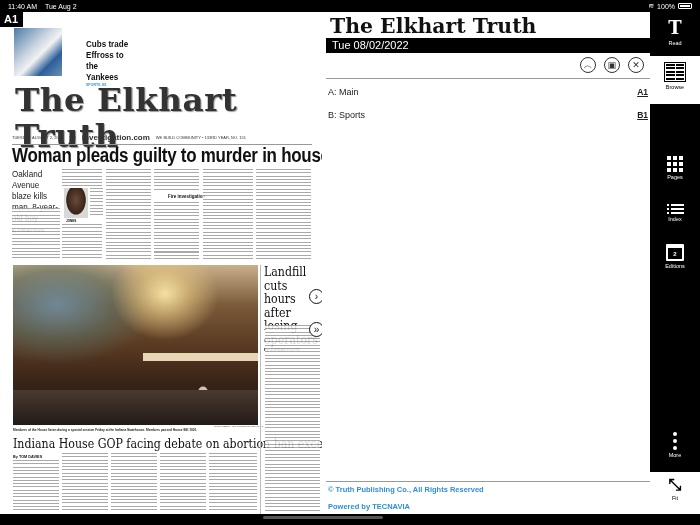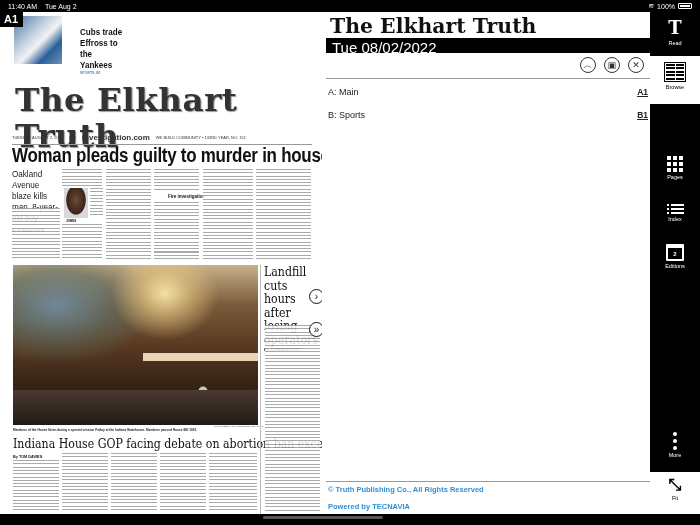--- a/index.html
+++ b/index.html
@@ -10,21 +10,21 @@
 .statusbar{position:absolute;left:0;top:0;width:700px;height:12px;background:#000;color:#fff;font-size:7px;display:flex;align-items:center;justify-content:space-between;padding:0 8px;}
 .statusbar .left span{margin-right:6px;}
 .statusbar .right{display:flex;align-items:center;gap:3px;}
 .battery{display:inline-block;width:14px;height:6px;border:1px solid #fff;border-radius:1px;position:relative;}
 .battery::after{content:"";position:absolute;left:1px;top:1px;right:1px;bottom:1px;background:#fff;}
 
 
 .page{position:absolute;left:0;top:12px;width:322px;height:502px;background:#fff;overflow:hidden;}
 .page-badge{position:absolute;left:0;top:0;background:#000;color:#fff;font-weight:bold;font-size:11px;padding:1px 5px 2px 4px;z-index:3;}
 
-.teaser{position:absolute;top:4px;display:flex;gap:18px;}
+.teaser{position:absolute;top:16px;display:flex;gap:24px;}
 .teaser .thumb{width:48px;height:48px;}
 .teaser .tt{font-family:"Liberation Sans",sans-serif;font-weight:bold;font-size:9.5px;line-height:11px;color:#111;margin-top:10px;transform:scaleX(.85);transform-origin:left;}
 .teaser .sec{font-size:3.5px;color:#3a8fd0;font-weight:bold;margin-top:1px;}
 .thumb1{background:linear-gradient(135deg,#4b7aa6 0%,#c9d5e2 40%,#f2f2f2 55%,#2c5f9a 75%,#6d8fb3 100%);}
 .thumb2{background:linear-gradient(180deg,#5b5347 0%,#8d7561 40%,#b7875f 60%,#2e2a2c 80%,#a67a55 100%);}
 
 .masthead{position:absolute;left:15px;top:70px;font-family:"DejaVu Serif",serif;font-weight:bold;font-size:31px;color:#333;letter-spacing:0.5px;transform:scaleX(1.05);transform-origin:left;text-shadow:1px 1px 1px #999;}
 .dateline{position:absolute;left:12px;top:121px;width:300px;display:flex;align-items:center;font-size:4px;color:#333;gap:6px;border-bottom:1px solid #999;padding-bottom:2px;}
 .dateline .site{font-size:8px;font-weight:bold;}
 .dateline .price{font-size:6px;font-weight:bold;}
@@ -55,21 +55,21 @@
 
 .right-story{position:absolute;left:264px;top:253px;width:57px;}
 .right-story .rh{font-family:"DejaVu Serif",serif;font-size:12.5px;line-height:13.5px;color:#111;transform:scaleX(.88);transform-origin:left;}
 
 .nav-circle{position:absolute;width:15px;height:15px;border:1.2px solid #111;border-radius:50%;background:#fff;display:flex;align-items:center;justify-content:center;font-size:10px;color:#111;z-index:4;cursor:pointer;}
 .dividerv{position:absolute;left:260px;top:253px;width:1px;height:250px;background:#bbb;}
 
 
 .panel{position:absolute;left:322px;top:12px;width:328px;height:502px;background:#fff;}
 .panel-title{position:absolute;left:8px;top:2px;font-family:"DejaVu Serif",serif;font-weight:bold;font-size:20px;color:#111;transform:scaleX(1.02);transform-origin:left;}
-.panel-date{position:absolute;left:4px;top:26px;width:327px;height:15px;background:#000;color:#fff;font-size:15px;padding:1px 0 0 6px;}
+.panel-date{position:absolute;left:4px;top:26px;width:327px;height:15px;background:#000;color:#fff;font-size:11px;padding:1px 0 0 6px;}
 .panel-tools{position:absolute;right:6px;top:45px;display:flex;gap:8px;}
 .tool{width:16px;height:16px;border:1px solid #333;border-radius:50%;display:flex;align-items:center;justify-content:center;font-size:9px;color:#333;cursor:pointer;}
 .panel-hr{position:absolute;left:4px;top:66px;width:324px;height:1px;background:#999;}
 .section-row{position:absolute;left:6px;width:320px;display:flex;justify-content:space-between;font-size:9px;color:#222;}
 .section-row .pg{text-decoration:underline;font-weight:bold;font-size:8.5px;}
 .panel-hr2{position:absolute;left:4px;top:469px;width:324px;height:1px;background:#999;}
 .footer-link{position:absolute;left:6px;font-size:7.5px;color:#2f8fd8;font-weight:bold;}
 
 
 .toolbar{position:absolute;left:650px;top:12px;width:50px;height:502px;background:#000;}

